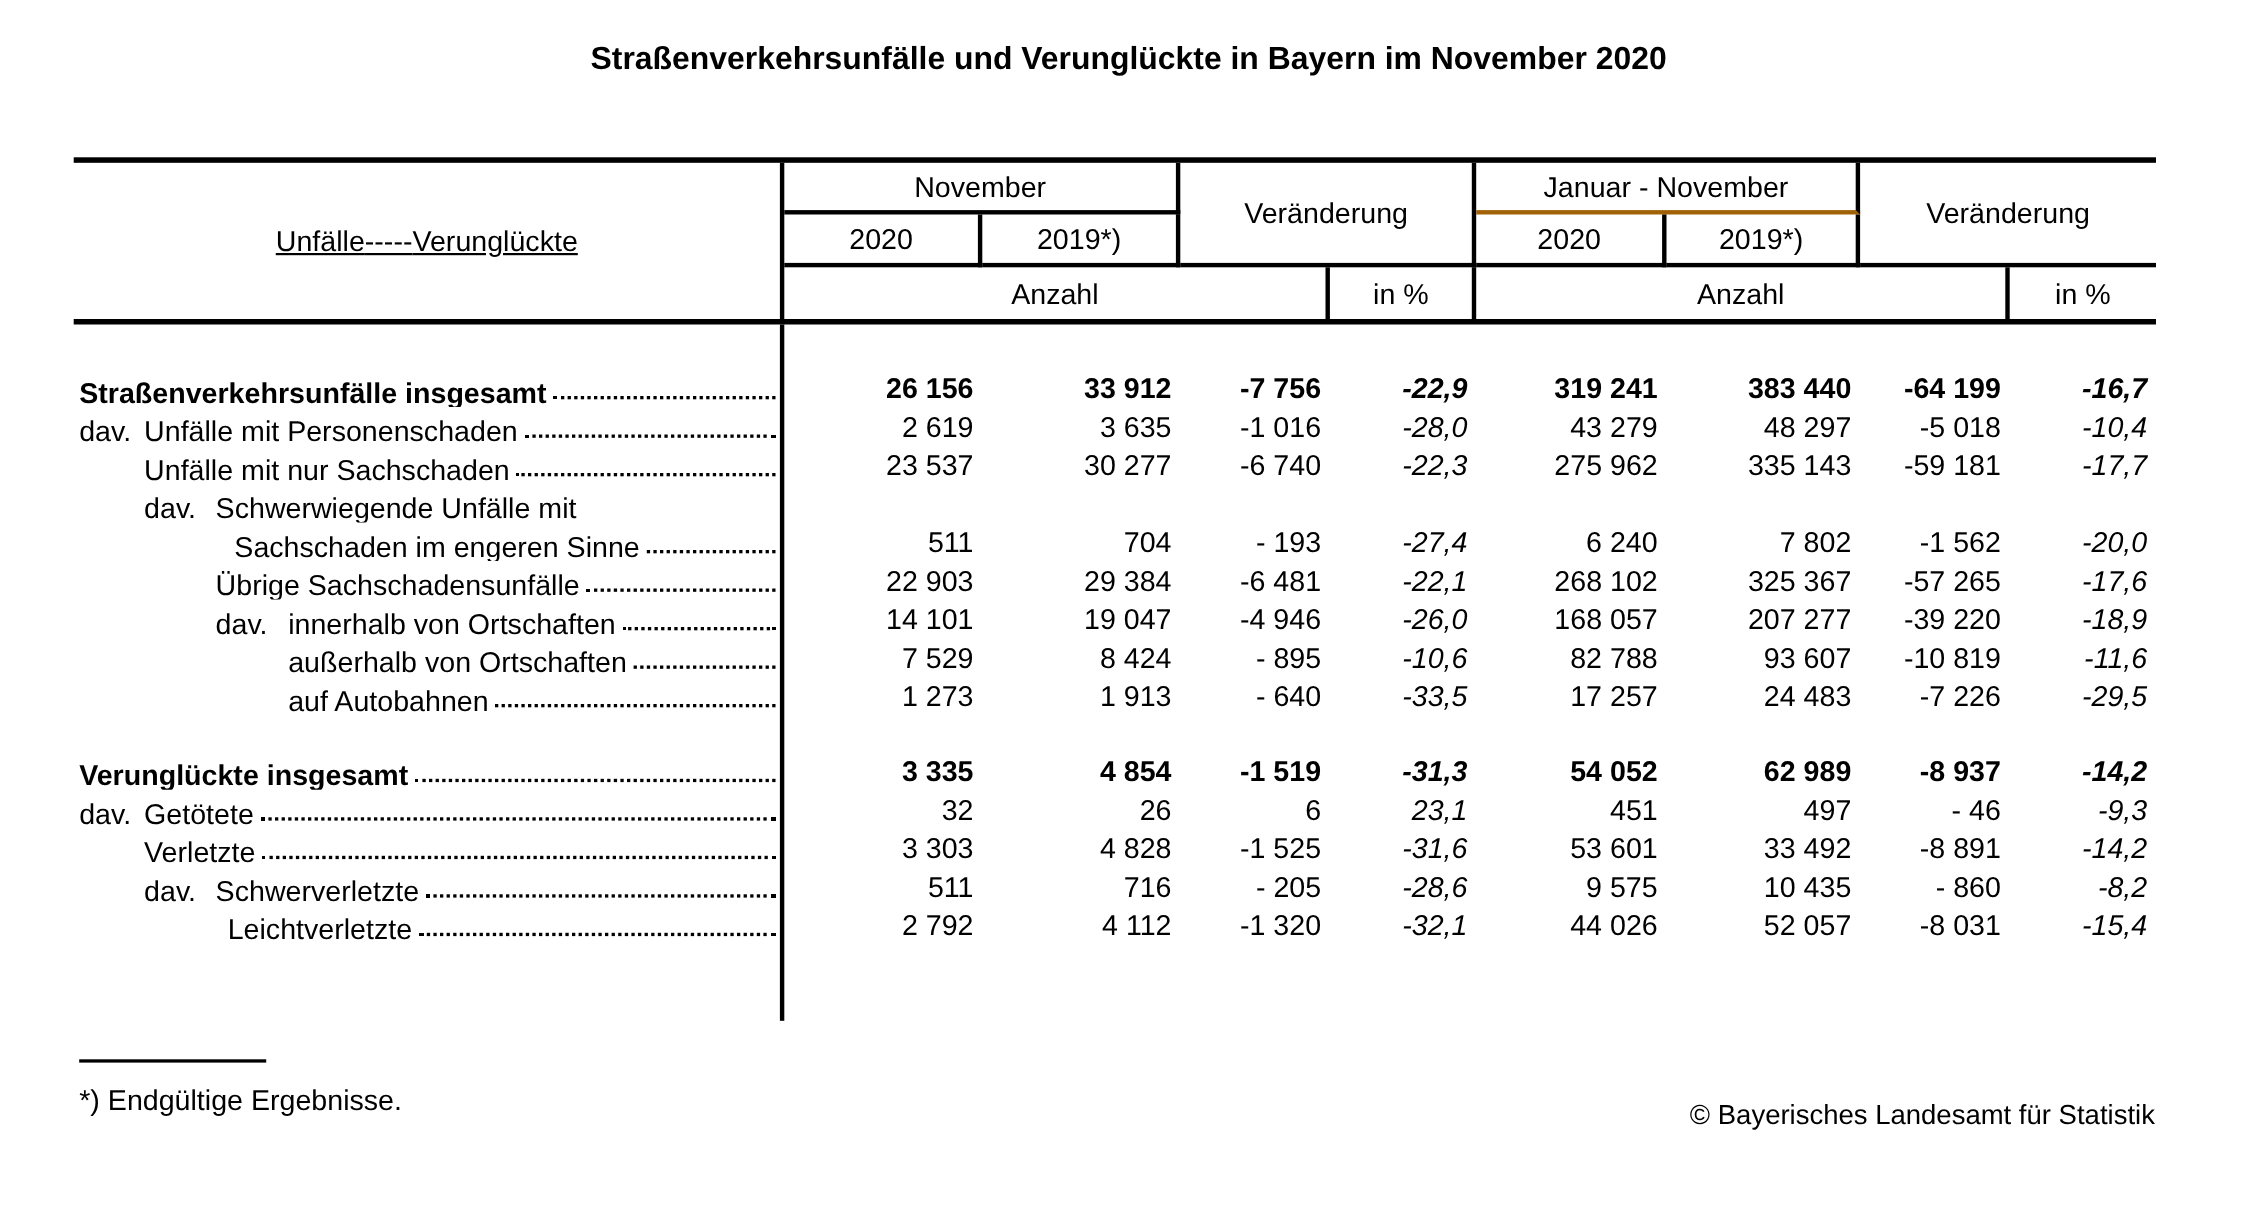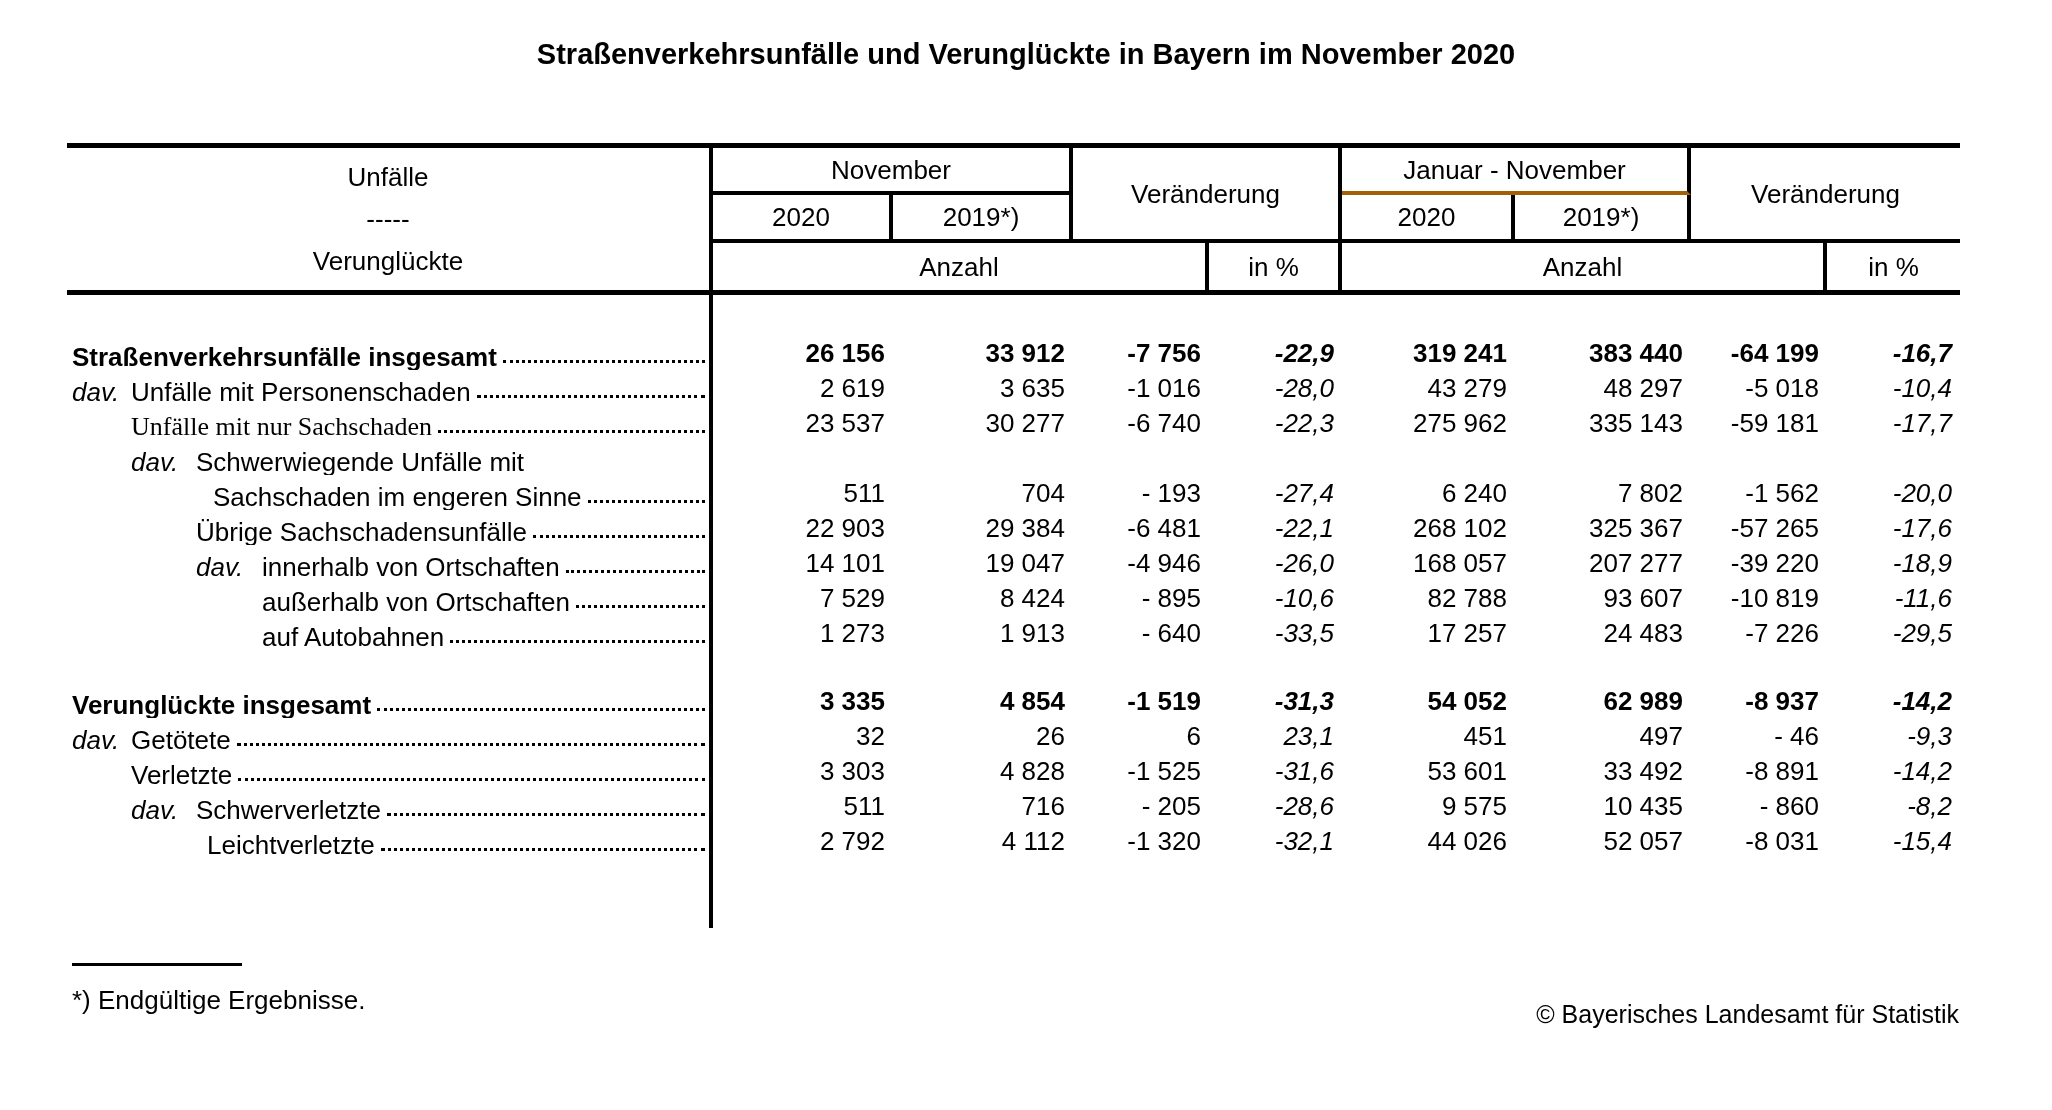--- a/index.html
+++ b/index.html
@@ -25,21 +25,21 @@
   .grid9{
     display:grid;
     grid-template-columns:646px 180px 180px 136px 133px 173px 176px 136px 133px;
   }
   .thead{
     grid-template-rows:47px 48px 47px;
     border-top:5px solid #000;border-bottom:5px solid #000;
     box-sizing:border-box;font-size:26px;line-height:1;
   }
   .hc{display:flex;align-items:center;justify-content:center;box-sizing:border-box;}
-  .stub-head{grid-area:1/1/4/2;border-right:4px solid #000;flex-direction:column;}
+  .stub-head{grid-area:1/1/4/2;border-right:4px solid #000;text-decoration:underline;}
   .stub-head span{display:block;line-height:42px;text-align:center;}
   .h-nov  {grid-area:1/2/2/4;border-right:4px solid #000;border-bottom:4px solid #000;}
   .h-ver1 {grid-area:1/4/3/6;border-right:4px solid #000;border-bottom:4px solid #000;}
   .h-jan  {grid-area:1/6/2/8;border-right:4px solid #000;border-bottom:4px solid #a16207;}
   .h-ver2 {grid-area:1/8/3/10;border-bottom:4px solid #000;}
   .h-y1{grid-area:2/2/3/3;border-right:4px solid #000;border-bottom:4px solid #000;}
   .h-y2{grid-area:2/3/3/4;border-right:4px solid #000;border-bottom:4px solid #000;}
   .h-y3{grid-area:2/6/3/7;border-right:4px solid #000;border-bottom:4px solid #000;}
   .h-y4{grid-area:2/7/3/8;border-right:4px solid #000;border-bottom:4px solid #000;}
   .h-anz1{grid-area:3/2/4/5;border-right:4px solid #000;}
@@ -51,21 +51,21 @@
   .vline{position:absolute;left:642px;top:152px;width:4px;height:633px;background:#000;}
 
   
   .tbody{font-size:26px;line-height:1;}
   .trow{height:35px;align-items:center;box-sizing:border-box;}
   .trow.b1start{height:75px;padding-top:40px;}
   .trow.b2start{height:68px;padding-top:33px;}
   .trow.bold{font-weight:bold;}
   .cell{box-sizing:border-box;}
   .stub{display:flex;align-items:flex-end;height:100%;overflow:hidden;white-space:nowrap;}
-  .prefix{flex:0 0 auto;display:inline-block;font-style:italic;}
+  .prefix{flex:0 0 auto;display:inline-block;}
   .ltext{flex:0 0 auto;}
   .lead{
     flex:1 1 auto;align-self:flex-end;
     border-bottom:3px dotted #000;
     margin:0 8px 7px 6px;height:0;
   }
   .num{text-align:right;padding-right:8px;}
   .c3,.c7{font-style:italic;}
 
   
@@ -126,21 +126,21 @@
           <div class="cell num c0">2 619</div>
           <div class="cell num c1">3 635</div>
           <div class="cell num c2">-1 016</div>
           <div class="cell num c3">-28,0</div>
           <div class="cell num c4">43 279</div>
           <div class="cell num c5">48 297</div>
           <div class="cell num c6">-5 018</div>
           <div class="cell num c7">-10,4</div>
         </div>
         <div class="trow grid9">
-          <div class="cell stub" style="padding-left: 64px; font-family: Liberation Serif, serif;">
+          <div class="cell stub" style="padding-left: 64px;">
             <span class="ltext">Unfälle mit nur Sachschaden</span>
             <span class="lead"></span>
           </div>
           <div class="cell num c0">23 537</div>
           <div class="cell num c1">30 277</div>
           <div class="cell num c2">-6 740</div>
           <div class="cell num c3">-22,3</div>
           <div class="cell num c4">275 962</div>
           <div class="cell num c5">335 143</div>
           <div class="cell num c6">-59 181</div>

